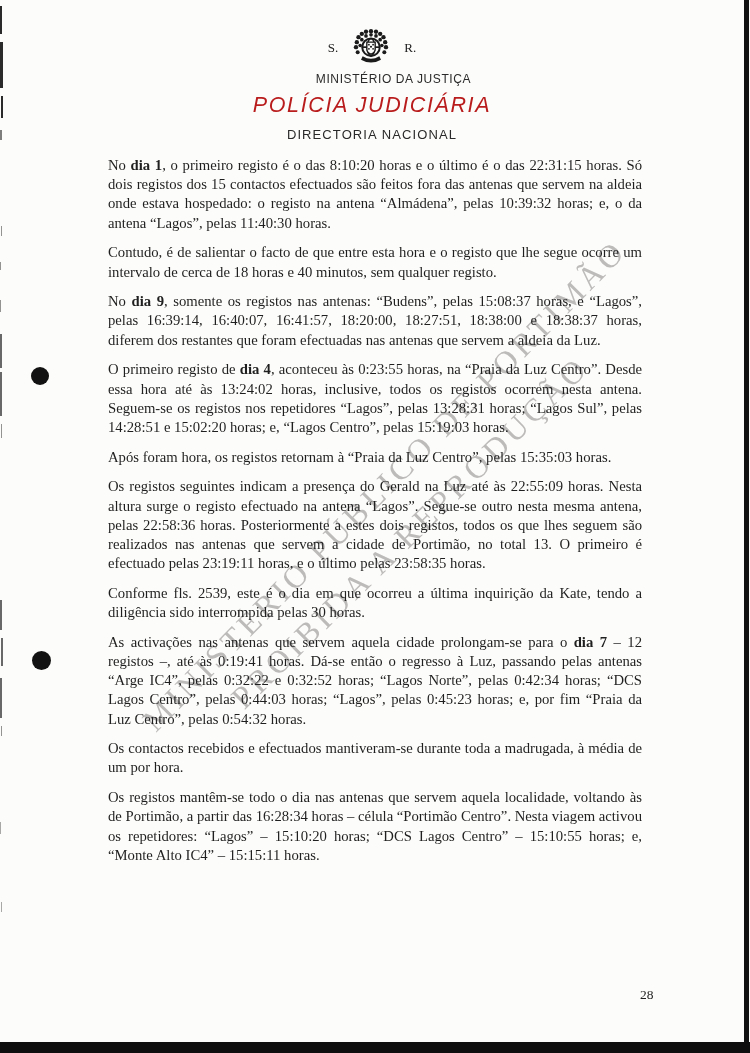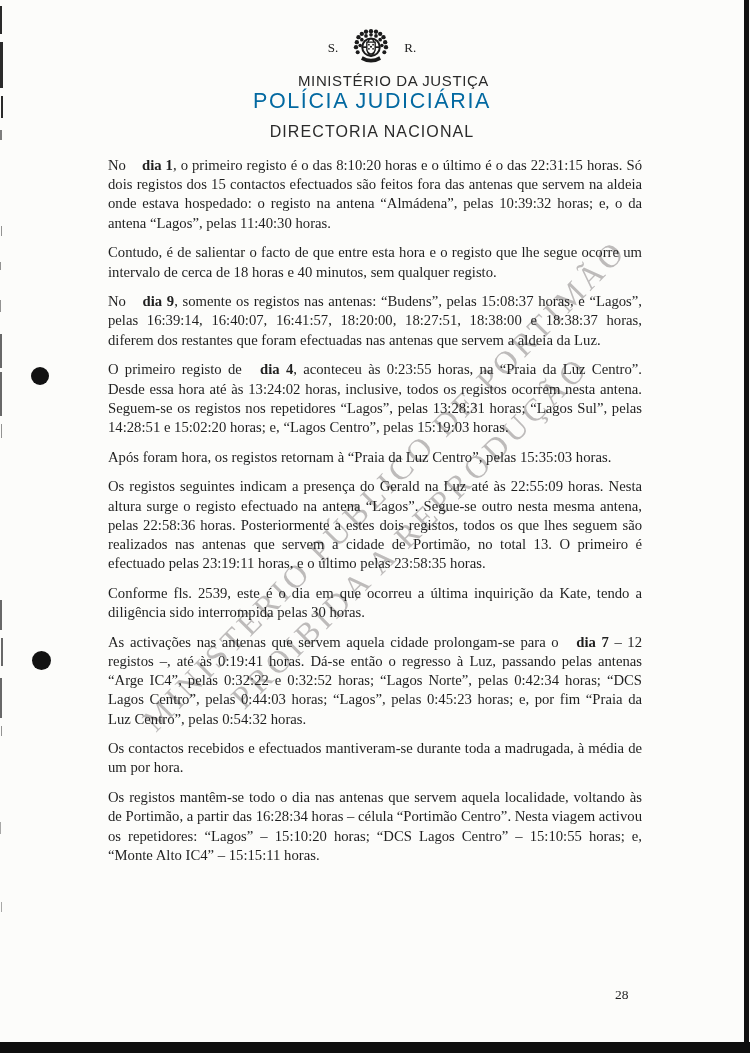--- a/index.html
+++ b/index.html
@@ -16,45 +16,45 @@
   .border-right{position:absolute;top:0;bottom:0;right:1px;width:5px;background:#111;}
   .border-bottom{position:absolute;left:0;right:0;bottom:0;height:11px;background:#0e0e0e;}
   .hole{position:absolute;background:#121212;border-radius:50%;}
   .hole-1{left:31px;top:367px;width:18px;height:18px;}
   .hole-2{left:32px;top:651px;width:19px;height:19px;}
   
   .header{position:absolute;top:28px;left:0;width:744px;text-align:center;}
   .crest-row{display:flex;justify-content:center;align-items:center;gap:13px;height:40px;}
   .sr{font-size:13px;color:#222;}
   .emblem{width:40px;height:40px;display:inline-block;}
-  .ministry{margin-top:4px;font-family:"Liberation Sans",sans-serif;font-size:15px;letter-spacing:0.6px;color:#2a2a2a;padding-left:43px;}
-  .pj-title{font-family:"Liberation Sans",sans-serif;font-size:21.5px;letter-spacing:1.6px;color:#0369a1;}
-  .directoria{margin-top:9px;font-family:"Liberation Sans",sans-serif;font-size:16px;letter-spacing:1.1px;color:#2a2a2a;}
+  .ministry{margin-top:4px;font-family:"Liberation Sans",sans-serif;font-size:12px;letter-spacing:0.6px;color:#2a2a2a;padding-left:43px;}
+  .pj-title{margin-top:7px;font-family:"Liberation Sans",sans-serif;font-size:21.5px;letter-spacing:1.6px;color:#b91c1c;font-style:italic;}
+  .directoria{margin-top:9px;font-family:"Liberation Sans",sans-serif;font-size:13px;letter-spacing:1.1px;color:#2a2a2a;}
   
   .wm{
     position:absolute;
     font-family:"Liberation Serif",serif;
     color:#b3b0b0;
     opacity:0.85;
     white-space:nowrap;
     text-align:center;
     z-index:1;
     font-size:32px;
     letter-spacing:4px;
   }
   .wm1{left:58px;top:492px;width:604px;transform:rotate(-45.5deg);}
   .wm2{left:172px;top:526px;width:452px;transform:rotate(-44.5deg);}
   
   .doc-body{
     position:absolute;left:108px;top:156px;width:534px;z-index:2;
     font-size:14.7px;line-height:19.2px;text-align:justify;
   }
   .doc-body p{margin:0 0 10.5px 0;}
-  .doc-body b{font-weight:bold;margin-left:12px;}
-  .page-number{position:absolute;left:615px;top:987px;font-size:13.5px;z-index:2;}
+  .doc-body b{font-weight:bold;}
+  .page-number{position:absolute;left:640px;top:987px;font-size:13.5px;z-index:2;}
 </style>
 </head>
 <body>
 
 <div class="page">
 
   <div class="edge-artifact" style="left:0;top:6px;width:2px;height:28px;"></div>
   <div class="edge-artifact" style="left:0;top:42px;width:3px;height:46px;"></div>
   <div class="edge-artifact" style="left:1px;top:96px;width:2px;height:22px;"></div>
   <div class="edge-artifact" style="left:0;top:130px;width:2px;height:10px;opacity:.6;"></div>

